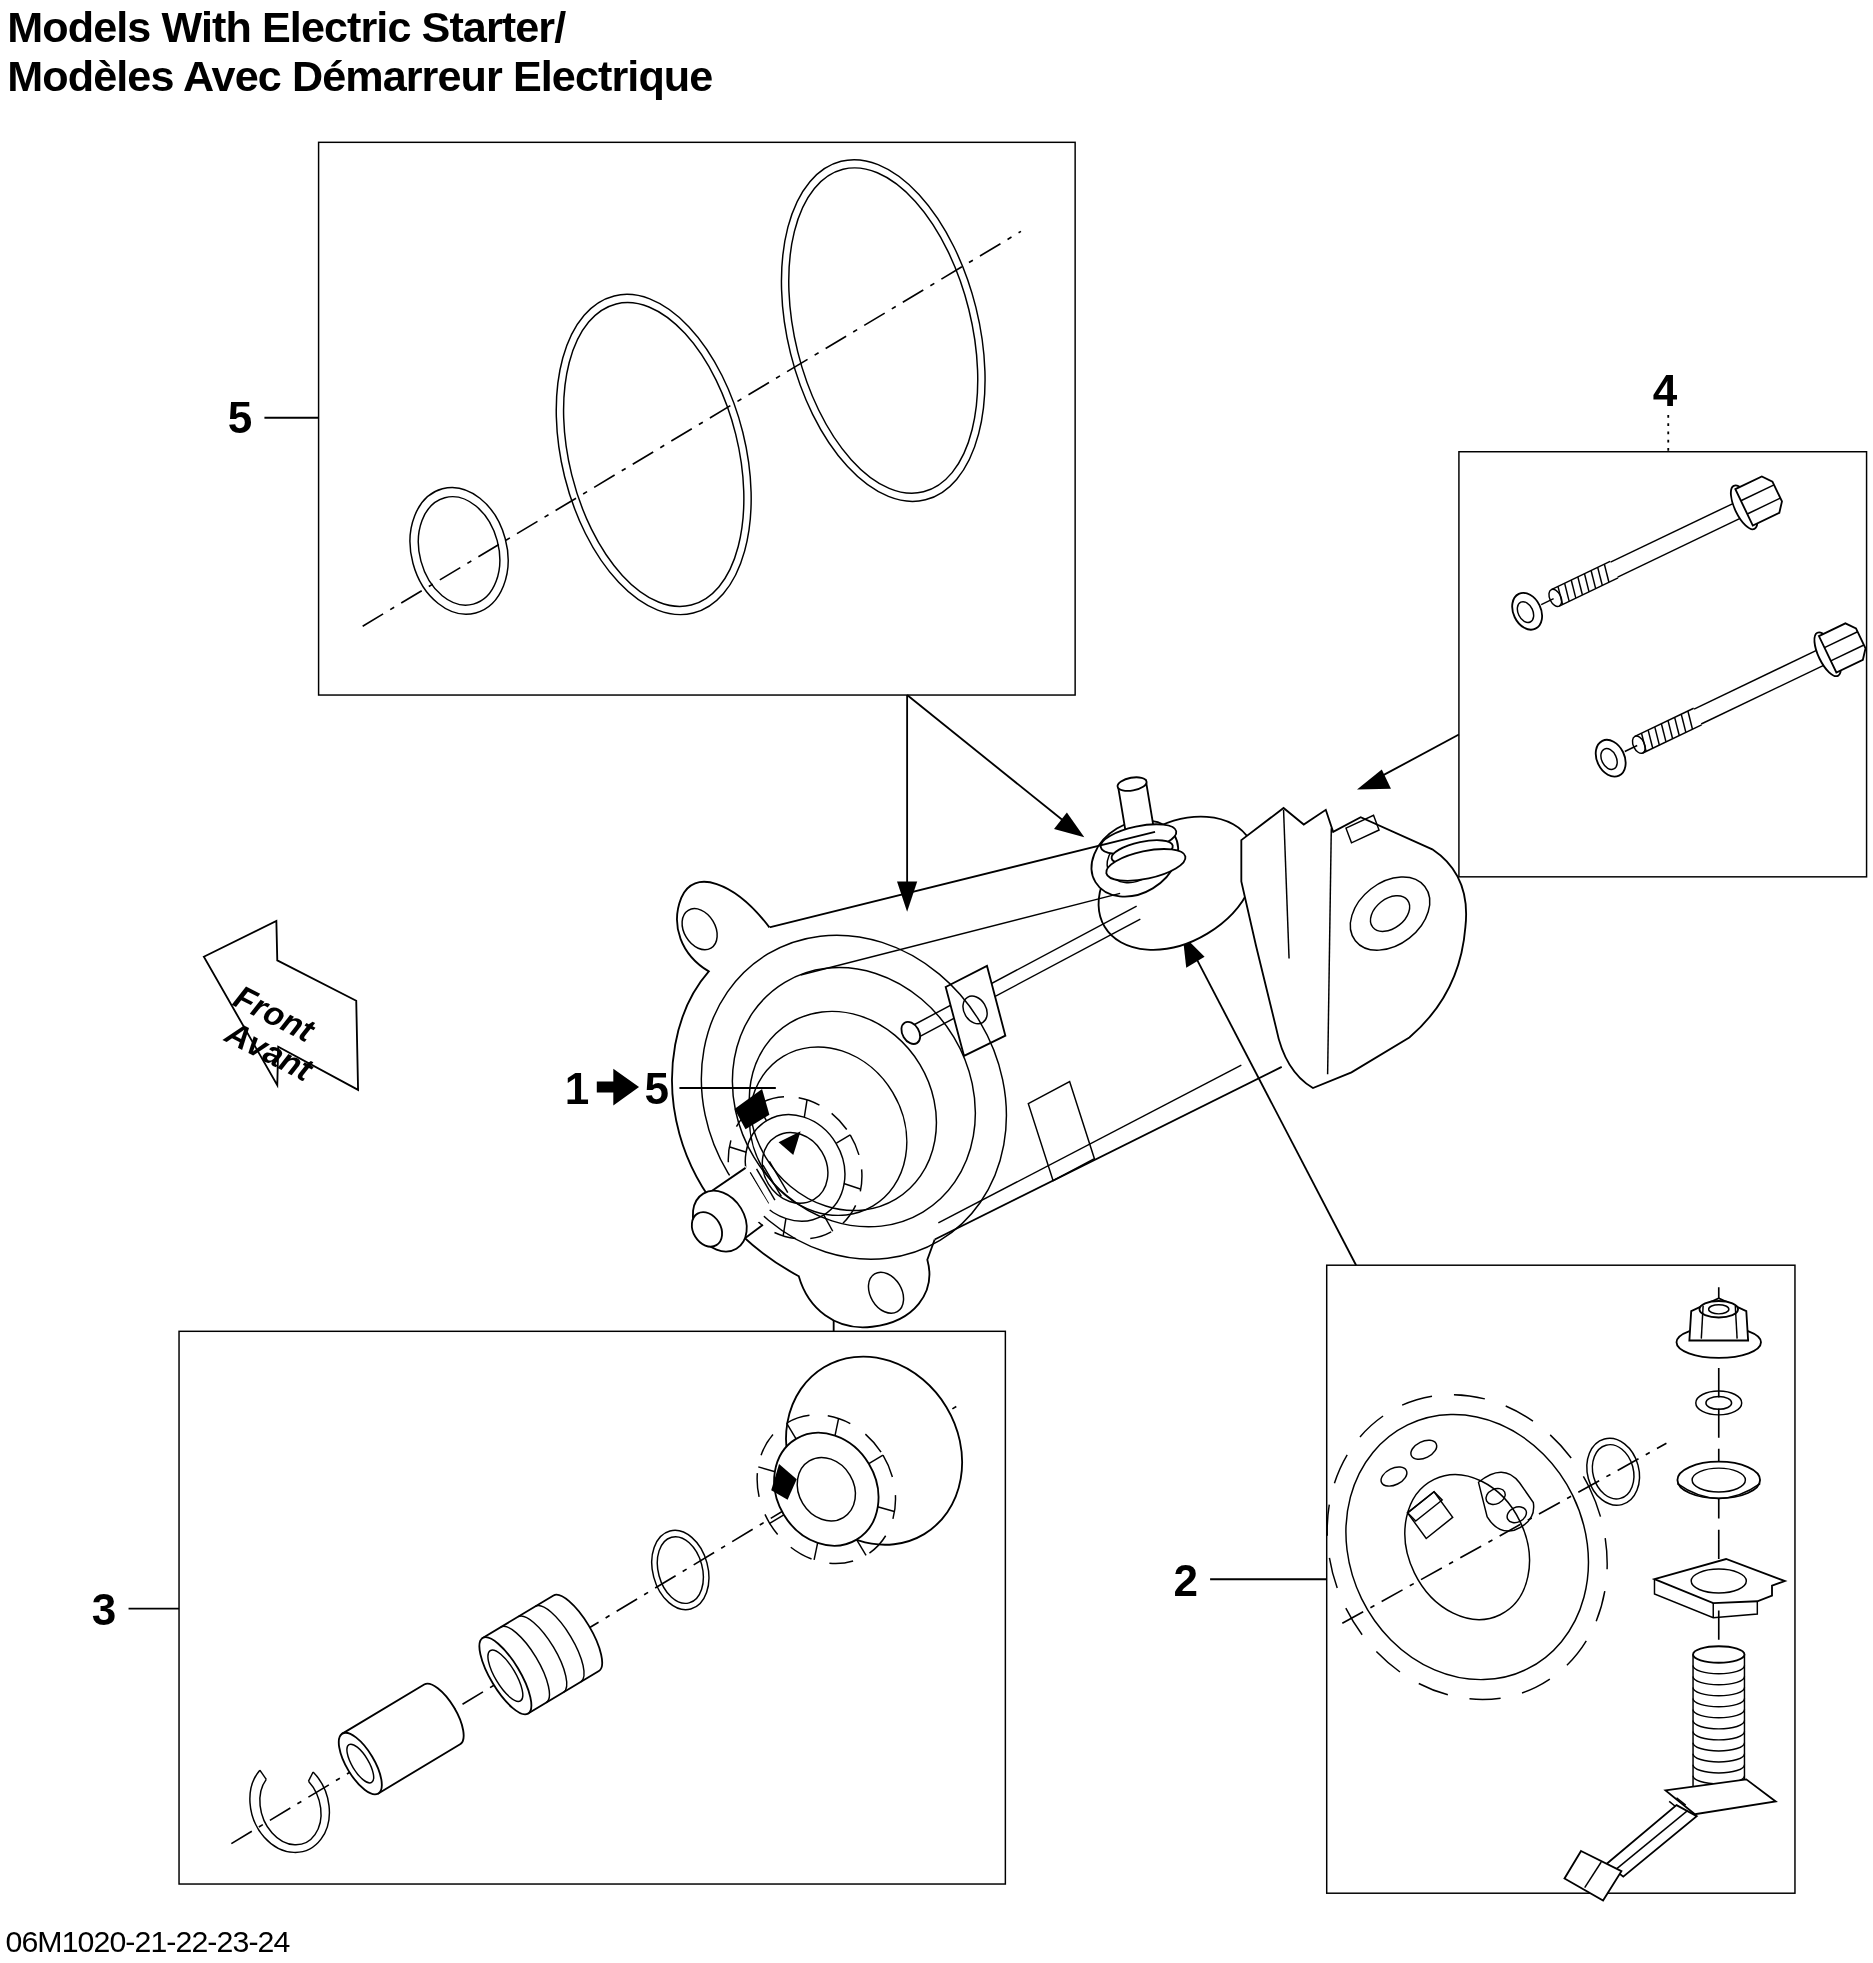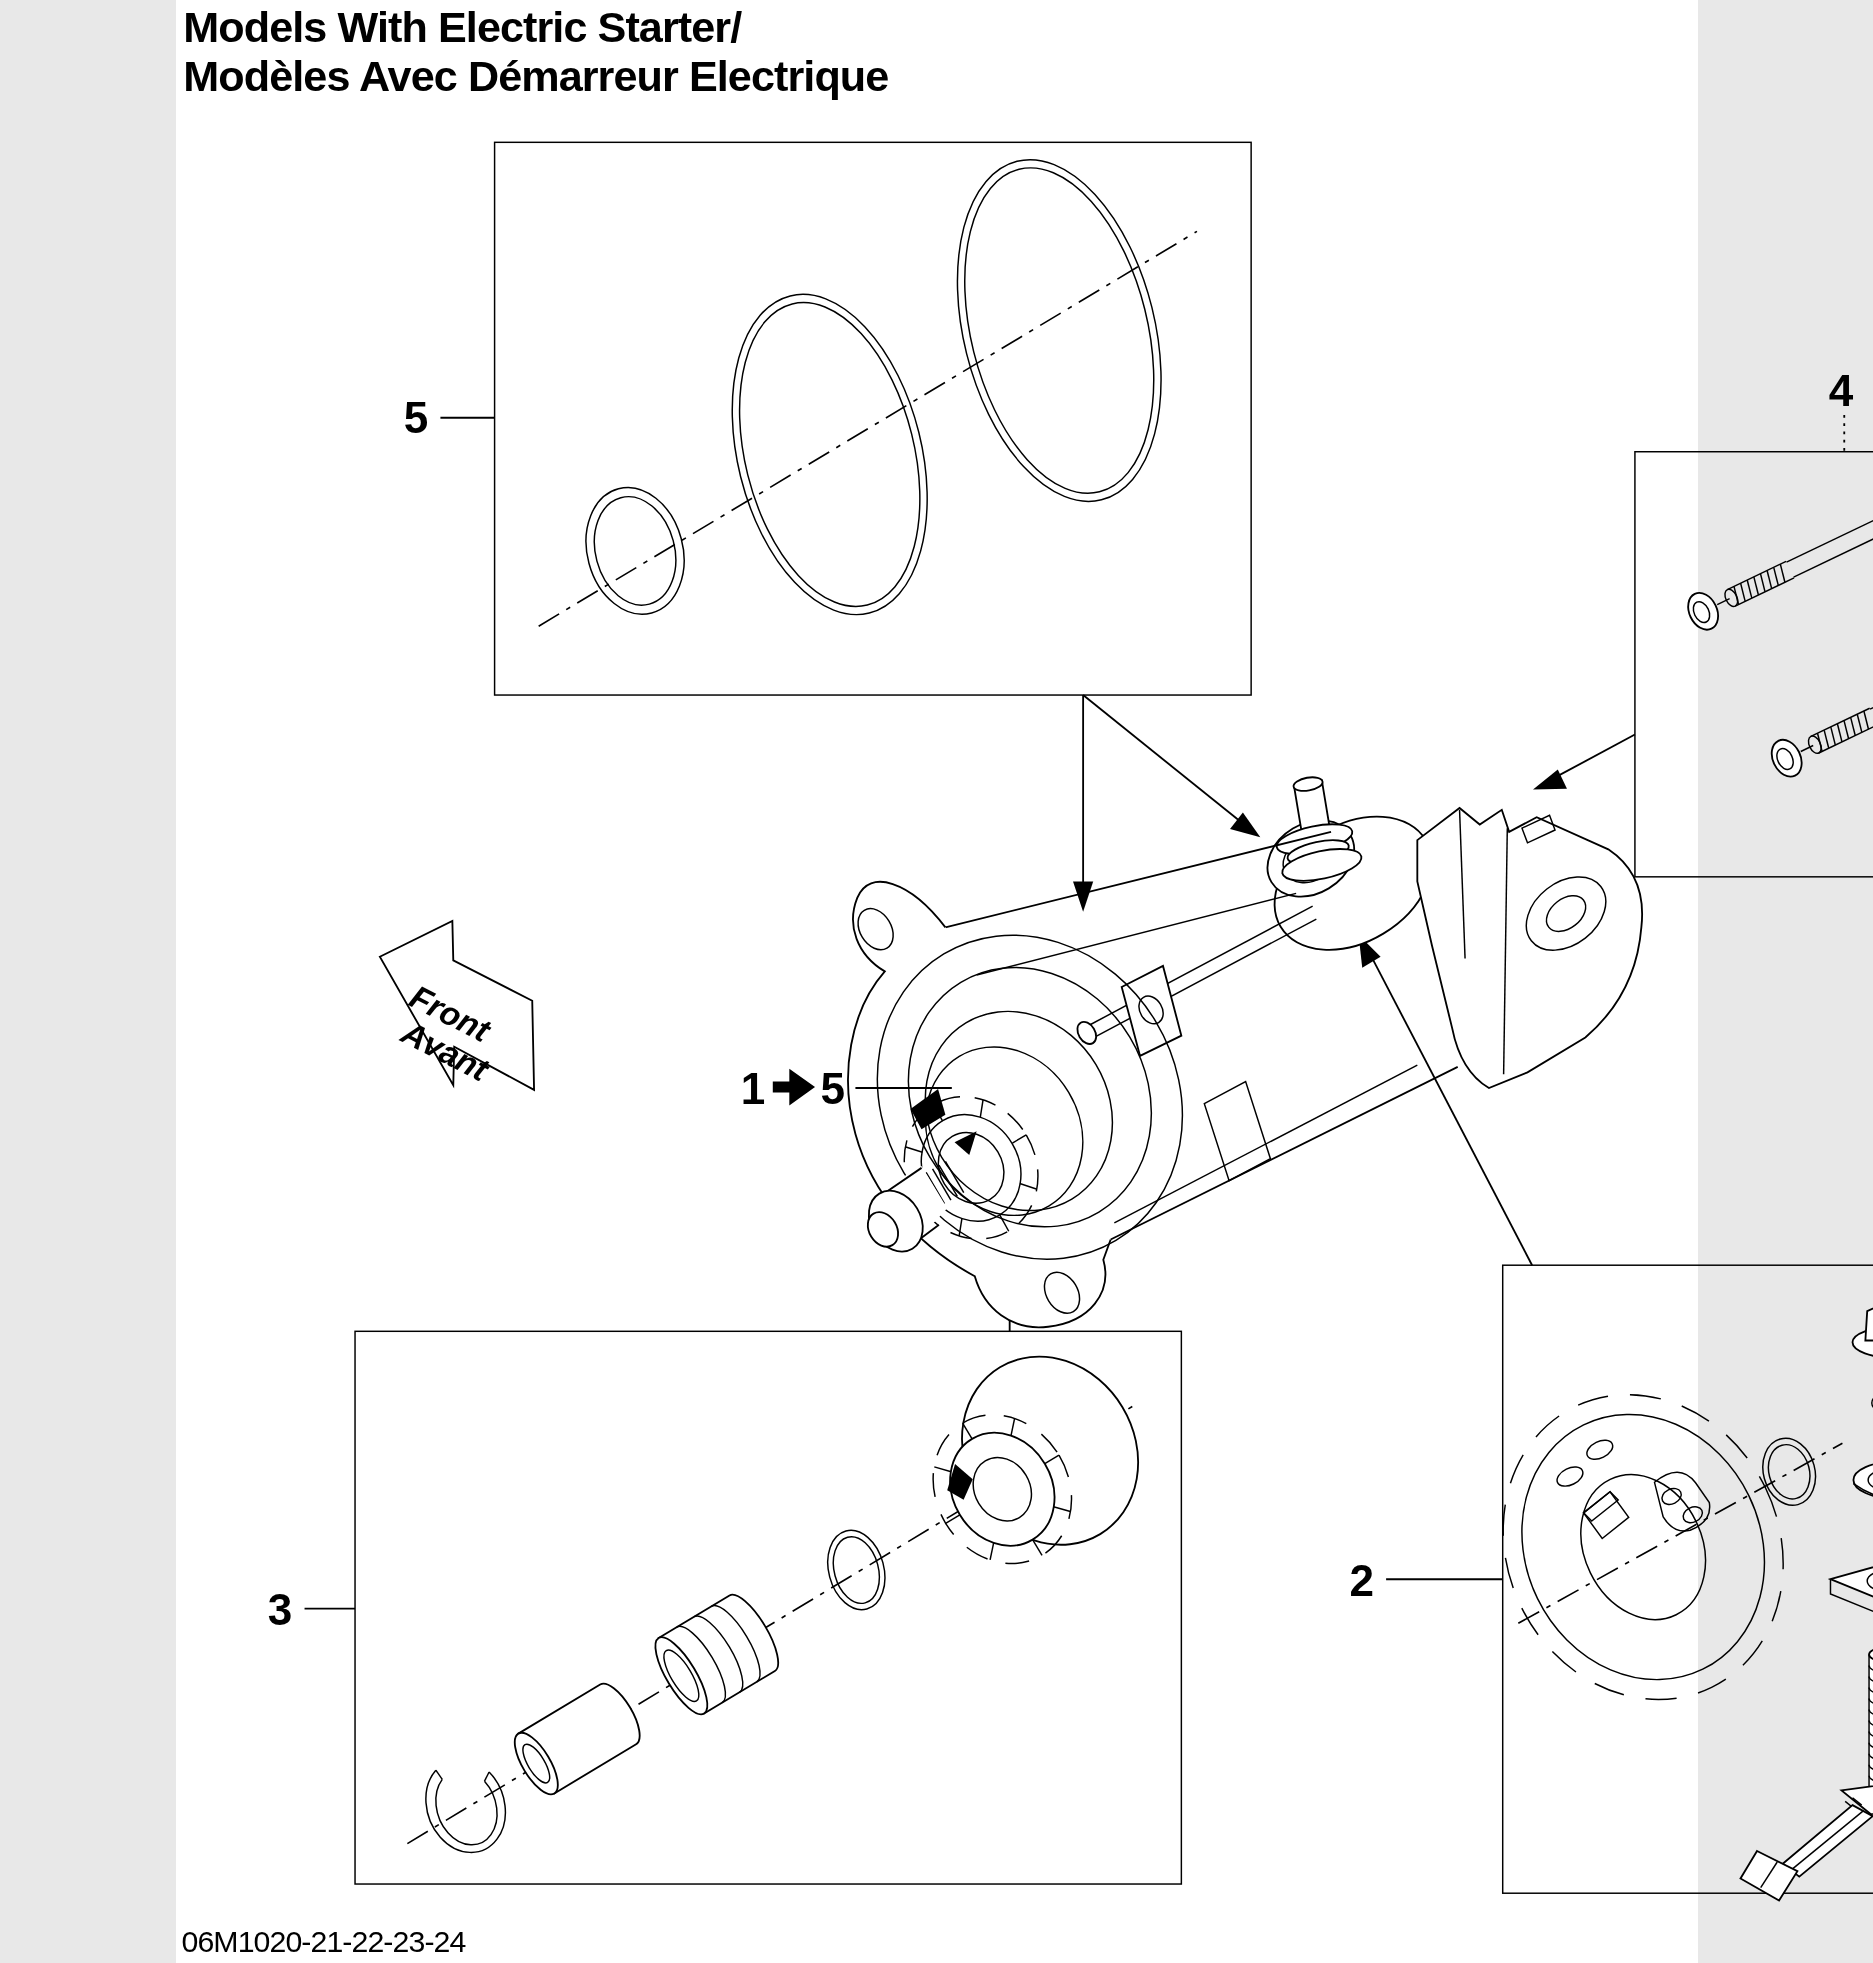--- a/index.html
+++ b/index.html
@@ -1,16 +1,16 @@
 <!DOCTYPE html>
 <html style="font-size:14.7px"><head>
 <meta charset="utf-8">
 <style>
   html,body{margin:0;padding:0;background:#e8e8e8;}
-  .stage{position:relative;width:1522px;height:1963px;background:#ffffff;margin:0 auto;
+  .stage{position:relative;width:1873px;height:1963px;background:#ffffff;margin:0 auto;
          font-family:"Liberation Sans", sans-serif;}
   svg{position:absolute;left:0;top:0;}
   .ink{stroke:#000;fill:none;stroke-width:2;}
   .inkthin{stroke:#000;fill:none;stroke-width:1.6;}
   .white{stroke:#000;fill:#fff;stroke-width:2;}
   .solid{fill:#000;stroke:none;}
   .axis{stroke:#000;fill:none;stroke-width:1.8;stroke-dasharray:26 9 5 9;}
   .dash{stroke:#000;fill:none;stroke-width:1.8;stroke-dasharray:32 12;}
   .dot{stroke:#000;fill:none;stroke-width:2;stroke-dasharray:3 6;}
   text{fill:#000;}

